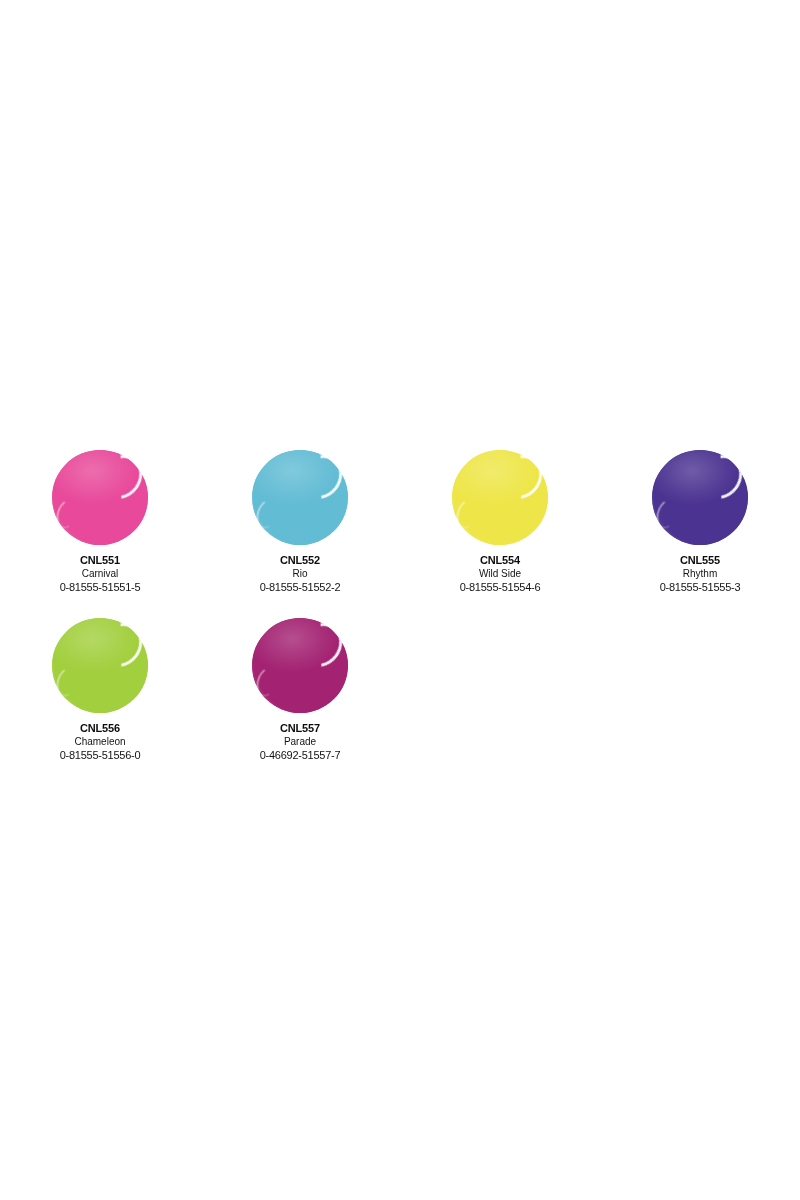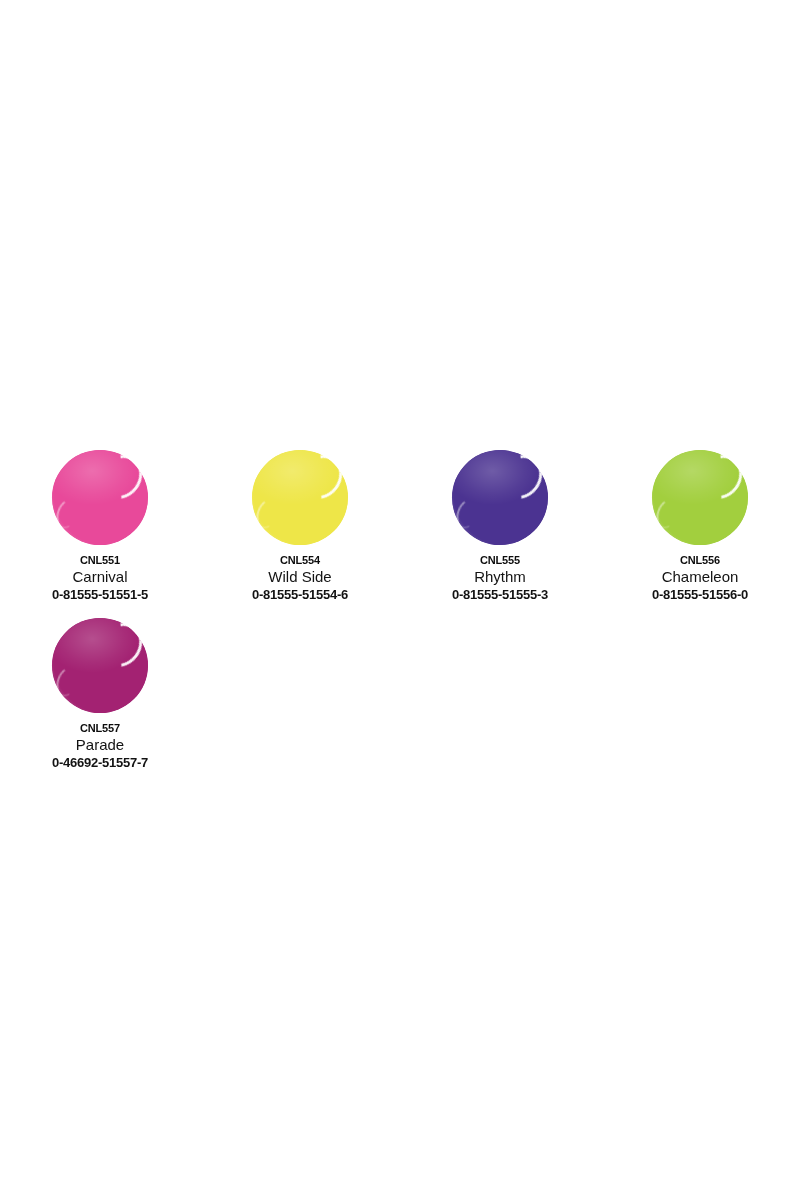--- a/index.html
+++ b/index.html
@@ -124,29 +124,29 @@
   }
 
   .code {
     font-size: 11px;
     font-weight: bold;
     letter-spacing: -0.2px;
     color: #0d0d0d;
   }
 
   .name {
-    font-size: 15px;
+    font-size: 10px;
     font-weight: normal;
     color: #131313;
     margin-top: 1px;
   }
 
   .upc {
-    font-size: 13px;
-    font-weight: bold;
+    font-size: 11px;
+    font-weight: normal;
     color: #131313;
     margin-top: 1px;
     letter-spacing: -0.25px;
   }
 </style>
 </head>
 <body>
 
 <div class="sheet">
 
@@ -158,20 +158,32 @@
         <div class="gloss"></div>
         <div class="gloss-lower"></div>
       </div>
       <div class="caption">
         <div class="code">CNL551</div>
         <div class="name">Carnival</div>
         <div class="upc">0-81555-51551-5</div>
       </div>
     </div>
 
+    <div class="swatch-cell">
+      <div class="dome-wrap">
+        <div class="dome" style="--c:#62bcd4;"></div>
+        <div class="gloss"></div>
+        <div class="gloss-lower"></div>
+      </div>
+      <div class="caption">
+        <div class="code">CNL552</div>
+        <div class="name">Rio</div>
+        <div class="upc">0-81555-51552-2</div>
+      </div>
+    </div>
 
 
     <div class="swatch-cell">
       <div class="dome-wrap">
         <div class="dome" style="--c:#eee648;"></div>
         <div class="gloss"></div>
         <div class="gloss-lower"></div>
       </div>
       <div class="caption">
         <div class="code">CNL554</div>

